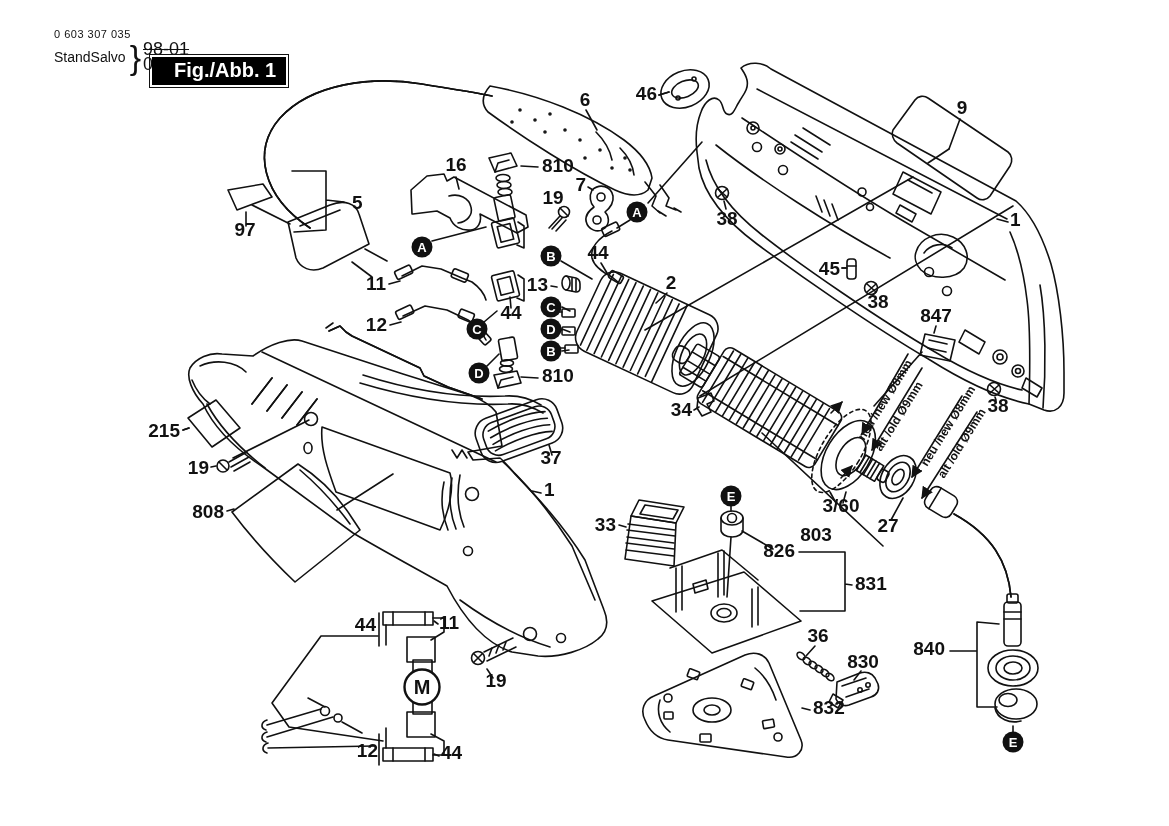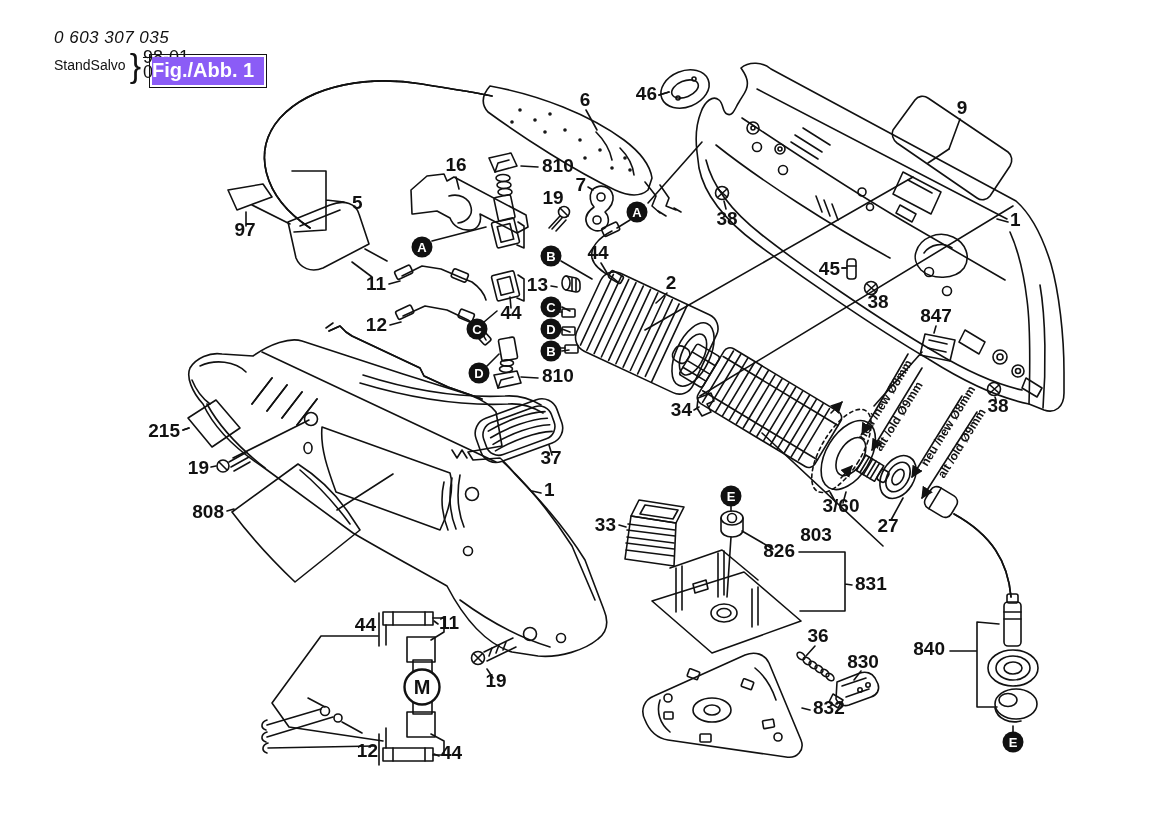--- a/index.html
+++ b/index.html
@@ -1,24 +1,24 @@
 <!DOCTYPE html>
 <html><head>
 <meta charset="utf-8">
 <style>
   html,body{margin:0;padding:0;background:#e8e8e8;font-family:"Liberation Sans",sans-serif;}
   .stage{position:relative;width:1169px;height:826px;background:#ffffff;overflow:hidden;margin:0 auto;}
   .hdr{position:absolute;left:54px;top:28px;color:#111;}
-  .pn{font-size:17px;letter-spacing:.5px;font-style:italic;}
+  .pn{font-size:11px;letter-spacing:.5px;}
   .standrow{display:flex;align-items:center;margin-top:2px;}
   .lbls{display:flex;flex-direction:row;font-size:14px;line-height:15px;}
   .brace{font-size:34px;font-weight:300;margin:0 2px 0 4px;line-height:30px;}
   .dates{display:flex;flex-direction:column;font-size:18px;line-height:15px;}
   .strike{text-decoration:line-through;}
-  .figbox{position:absolute;left:152px;top:57px;background:#8b5cf6;color:#fff;font-size:20px;font-weight:bold;padding:2px 10px 3px 0;outline:1.5px solid #111;outline-offset:2px;}
+  .figbox{position:absolute;left:152px;top:57px;background:#000000;color:#fff;font-size:20px;font-weight:bold;padding:2px 10px 3px 22px;outline:1.5px solid #111;outline-offset:2px;}
   .footer{position:absolute;left:54px;top:720px;font-size:13px;line-height:14.6px;color:#111;}
   svg{position:absolute;left:0;top:0;}
   
   .ln path,.ln line,.ln polyline,.ln polygon,.ln rect,.ln ellipse,.ln circle{fill:none;stroke:#111;stroke-width:1.6;stroke-linecap:round;stroke-linejoin:round;}
   .w1 *{stroke-width:1.1;}
   .callout{font:bold 19px "Liberation Sans",sans-serif;fill:#111;}
   .balloon-txt{font:bold 13px "Liberation Sans",sans-serif;fill:#fff;text-anchor:middle;}
   .motor-txt{font:bold 20px "Liberation Sans",sans-serif;fill:#111;text-anchor:middle;}
   .dim-txt{font:bold 12px "Liberation Sans",sans-serif;fill:#111;}
 </style>

